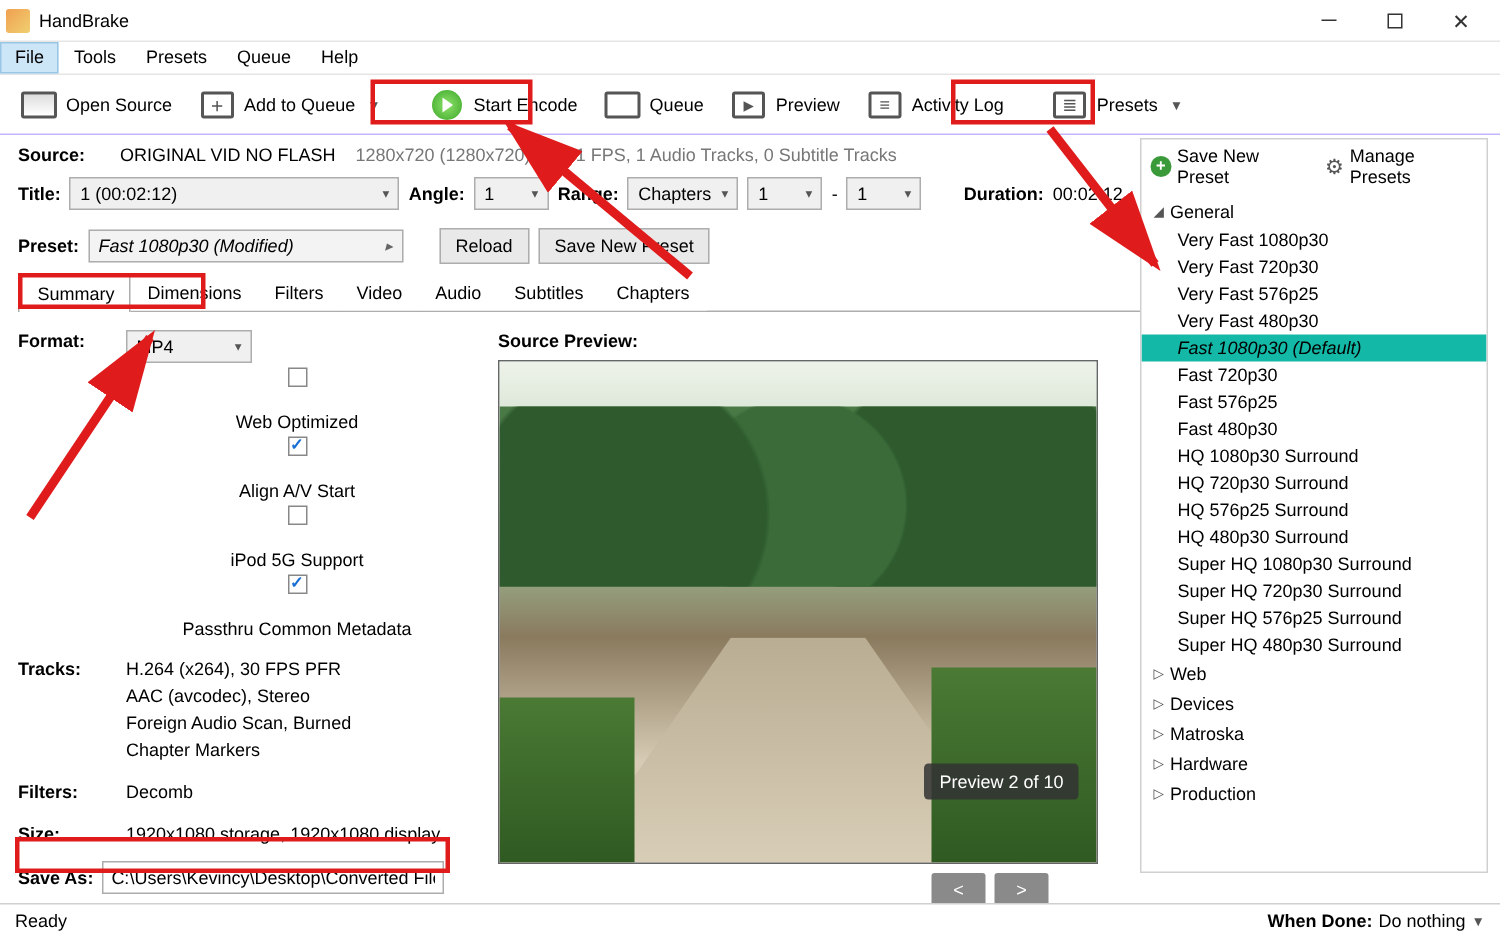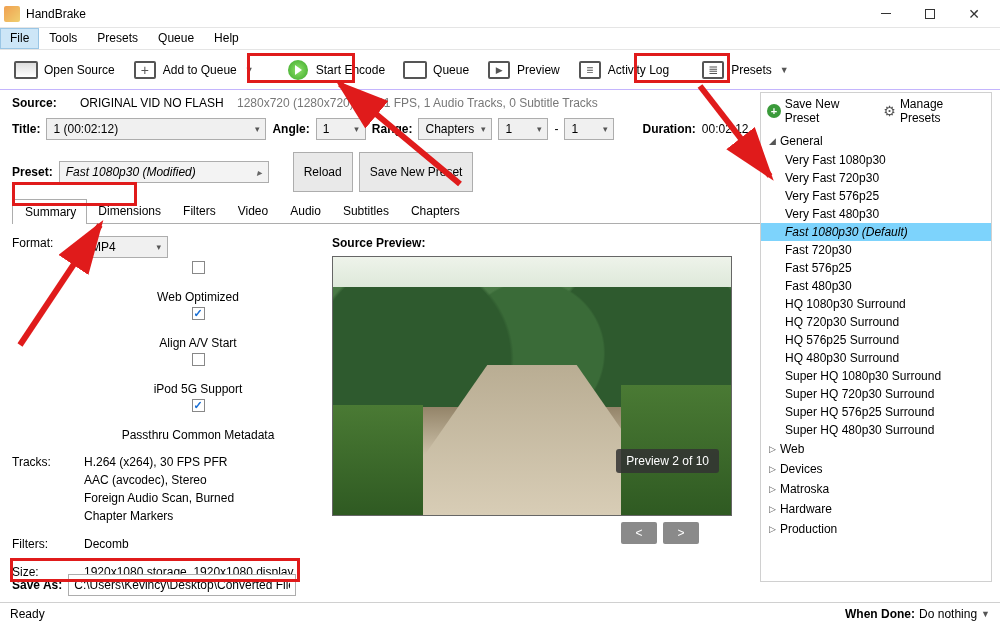--- a/index.html
+++ b/index.html
@@ -35,66 +35,66 @@
 
 
 .source-line { padding: 6px 12px; font-size:12px; }
 .source-line b { margin-right:20px; }
 .source-line .dim { color:#777; }
 
 
 .row { display:flex; align-items:center; gap:6px; padding: 2px 12px; }
 .lbl { font-weight:bold; }
 .wide-select { width:220px; display:flex; align-items:center; justify-content:space-between; border:1px solid #adadad; background:#f0f0f0; padding:0 6px; height:22px;text-align:center;}
-.btn { border:1px solid #adadad; background:#e9e9e9; padding:3px 10px; height:40px; cursor:default;}
+.btn { border:1px solid #adadad; background:#e9e9e9; padding:3px 10px; height:24px; cursor:default;}
 .preset-box{width:210px;border:1px solid #adadad;background:#f3f3f3;height:22px;display:flex;align-items:center;padding:0 6px;font-style:italic;}
 .preset-box .arr{margin-left:auto;font-size:10px;color:#666;}
 
 
 .tabs { display:flex; padding:0 12px; margin-top:4px;}
 .tab { padding:5px 10px; border:1px solid transparent; border-bottom:none; cursor:default; background:#fff;}
 .tab.active { border-color:#adadad; background:#fff; position:relative; top:1px;padding-left:12px;}
 .tabcontent { border-top:1px solid #adadad; margin:0 12px; padding:12px 0 0 0; display:flex; gap:20px; height:320px;}
 
 
 .sumleft { width:300px; }
 .sumrow { display:flex; margin-bottom:8px; }
-.sumrow .k { width:72px; font-weight:normal; }
+.sumrow .k { width:72px; font-weight:bold; }
 .sumrow .v { flex:1; }
 .fmt-select{width:84px;border:1px solid #adadad;background:#f0f0f0;height:22px;display:flex;align-items:center;justify-content:space-between;padding:0 6px;}
 .chk{display:flex;align-items:center;gap:16px;margin:3px 0 3px 0;flex-direction:column;}
 .chk .box{width:13px;height:13px;border:1px solid #888;display:flex;align-items:center;justify-content:center;background:#fff;}
 .chk .box.checked{background:#fff;}
 .chk .box.checked::after{content:"✓";color:#1a6fd4;font-size:11px;font-weight:bold;line-height:1;}
 .tracklines div{margin-bottom:4px;}
 
 
 .preview { flex:1; }
 .preview .plabel{font-weight:bold;margin-bottom:6px;}
-.preview-img{width:400px;height:260px;border:1px solid #666;position:relative;background:linear-gradient(to bottom,#cfe8d6 0%,#9ec29a 35%,#8a7a5e 55%,#d6cbb4 80%,#cdbfa6 100%);overflow:hidden;}
+.preview-img{width:400px;height:336px;border:1px solid #666;position:relative;background:linear-gradient(to bottom,#cfe8d6 0%,#9ec29a 35%,#8a7a5e 55%,#d6cbb4 80%,#cdbfa6 100%);overflow:hidden;}
 .preview-img .sky{position:absolute;top:0;left:0;right:0;height:100px;background:linear-gradient(#eef3ea,#b8d0b5);}
 .preview-img .trees{position:absolute;top:30px;left:0;right:0;height:120px;background:radial-gradient(circle at 20% 60%,#2e5a2e 30%,transparent 31%),radial-gradient(circle at 50% 55%,#3a6b38 34%,transparent 35%),radial-gradient(circle at 80% 60%,#2e5a2e 32%,transparent 33%),linear-gradient(#4a7a46,#2d5a2d);}
 .preview-img .road{position:absolute;bottom:0;left:50px;right:50px;height:150px;background:linear-gradient(#b9ad93,#d8cdb6);clip-path:polygon(35% 0,65% 0,100% 100%,0 100%);}
 .preview-img .grass-l{position:absolute;bottom:0;left:0;width:90px;height:110px;background:linear-gradient(#4a7a34,#2f5a22);}
 .preview-img .grass-r{position:absolute;bottom:0;right:0;width:110px;height:130px;background:linear-gradient(#4a7a34,#2f5a22);}
 .preview-badge{position:absolute;right:12px;bottom:42px;background:rgba(50,50,50,.85);color:#fff;padding:5px 10px;border-radius:3px;font-size:12px;}
 .preview-nav{display:flex;gap:6px;justify-content:center;margin-top:6px;}
 .pnav{width:36px;height:22px;background:#8a8a8a;color:#fff;display:flex;align-items:center;justify-content:center;border-radius:2px;}
 
 
 .presets-panel{position:absolute;right:8px;top:92px;width:232px;border:1px solid #d0d0d0;background:#fff;height:490px;display:flex;flex-direction:column;}
 .presets-head{display:flex;gap:8px;padding:4px 6px;align-items:center;}
 .presets-head .hbtn{display:flex;align-items:center;gap:4px;}
 .presets-head .plus{width:14px;height:14px;border-radius:7px;background:#3a9a3a;color:#fff;display:flex;align-items:center;justify-content:center;font-size:11px;font-weight:bold;}
 .presets-head .gear::before{content:"⚙";font-size:14px;color:#555;}
 .preset-tree{flex:1;overflow:auto;padding:2px 0;}
 .pcat{padding:3px 8px;font-size:14px;display:flex;align-items:center;gap:4px;}
 .pcat .tri{font-size:9px;color:#555;}
 .pitem{padding:2px 8px 2px 24px;font-size:12px;cursor:default;}
-.pitem.sel{background:#7dd3fc;font-style:italic;}
+.pitem.sel{background:#14b8a6;font-style:italic;}
 
 
 .saveas{position:absolute;left:12px;bottom:28px;display:flex;align-items:center;gap:6px;}
 .saveas input{width:228px;border:1px solid #adadad;padding:3px 5px;height:22px;font-size:12px;}
 
 
 .status{position:absolute;bottom:0;left:0;right:0;height:22px;border-top:1px solid #d0d0d0;display:flex;align-items:center;padding:0 10px;background:#fff;}
 .status .r{margin-left:auto;display:flex;align-items:center;gap:4px;}
 
 

